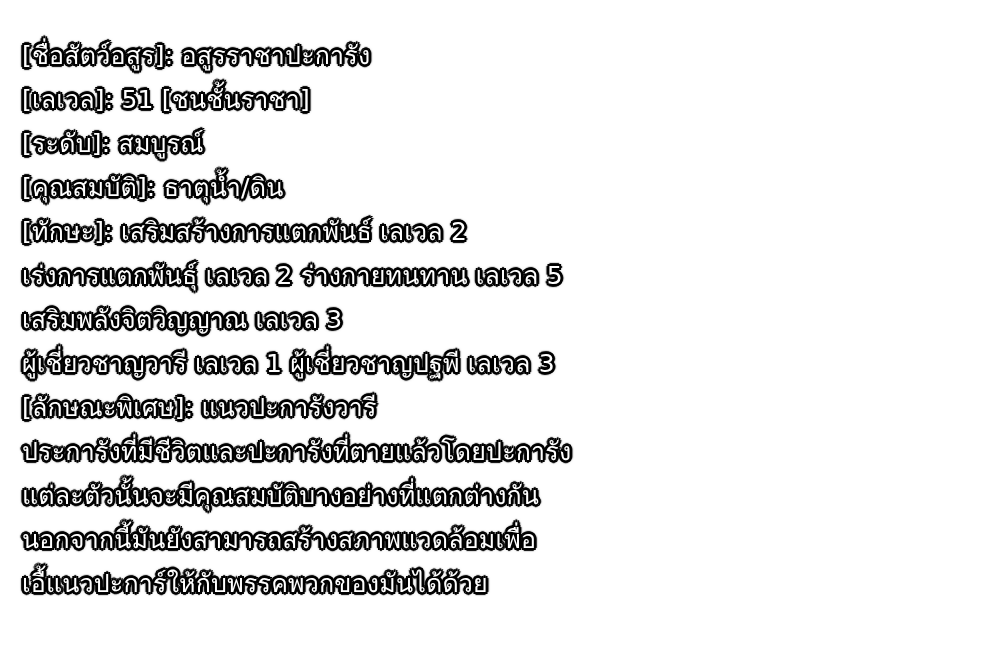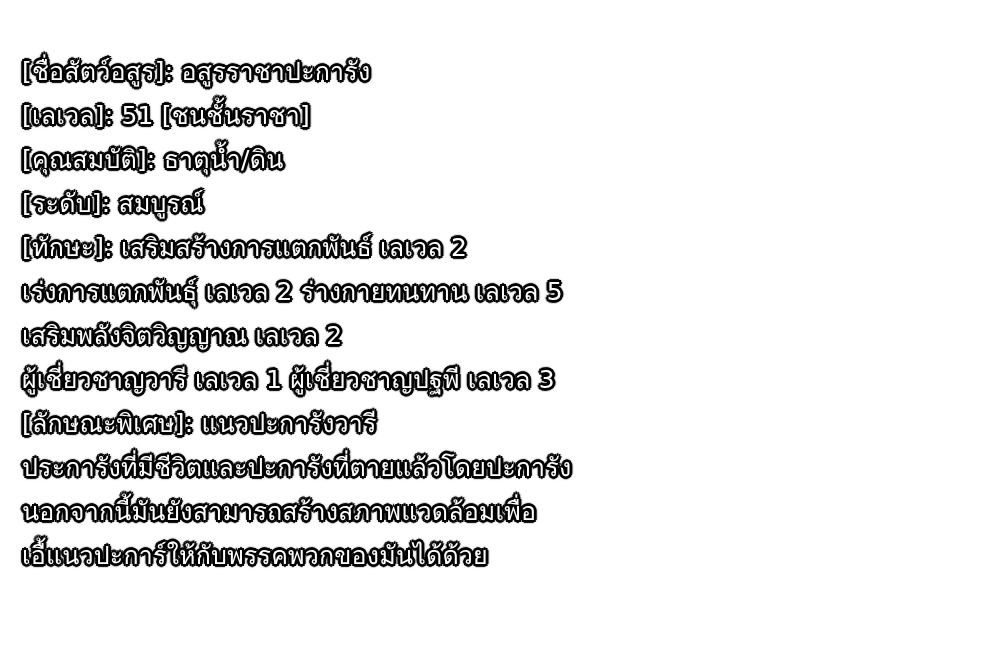--- a/index.html
+++ b/index.html
@@ -14,21 +14,21 @@
     overflow: hidden;
   }
   #stat-panel {
     position: absolute;
     left: 0;
     top: 0;
     width: 896px;
     height: 661px;
     background: #ffffff;
     box-sizing: border-box;
-    padding: 50px 22px 10px 22px;
+    padding: 34px 22px 10px 22px;
   }
   .stat-line {
     color: #ffffff;
     font-size: 25px;
     line-height: 44px;
     white-space: nowrap;
     letter-spacing: 0.2px;
     text-shadow:
       -2px -2px 0 #000, 0 -2px 0 #000, 2px -2px 0 #000,
       -2px  0   0 #000, 2px  0   0 #000,
@@ -37,23 +37,24 @@
        0   -3px 1px #000, 0 3px 1px #000,
        0    0   4px #000;
   }
 </style>
 </head>
 <body>
 
 <div id="stat-panel">
   <div class="stat-line">[ชื่อสัตว์อสูร]: อสูรราชาปะการัง</div>
   <div class="stat-line">[เลเวล]: 51 [ชนชั้นราชา]</div>
+  <div class="stat-line">[ระดับ]: สมบูรณ์</div>
   <div class="stat-line">[คุณสมบัติ]: ธาตุน้ำ/ดิน</div>
-  <div class="stat-line">[ระดับ]: สมบูรณ์</div>
   <div class="stat-line">[ทักษะ]: เสริมสร้างการแตกพันธ์ เลเวล 2</div>
   <div class="stat-line">เร่งการแตกพันธุ์ เลเวล 2 ร่างกายทนทาน เลเวล 5</div>
-  <div class="stat-line">เสริมพลังจิตวิญญาณ เลเวล 2</div>
+  <div class="stat-line">เสริมพลังจิตวิญญาณ เลเวล 3</div>
   <div class="stat-line">ผู้เชี่ยวชาญวารี เลเวล 1 ผู้เชี่ยวชาญปฐพี เลเวล 3</div>
   <div class="stat-line">[ลักษณะพิเศษ]: แนวปะการังวารี</div>
   <div class="stat-line">ประการังที่มีชีวิตและปะการังที่ตายแล้วโดยปะการัง</div>
+  <div class="stat-line">แต่ละตัวนั้นจะมีคุณสมบัติบางอย่างที่แตกต่างกัน</div>
   <div class="stat-line">นอกจากนี้มันยังสามารถสร้างสภาพแวดล้อมเพื่อ</div>
   <div class="stat-line">เอื้แนวปะการ์ให้กับพรรคพวกของมันได้ด้วย</div>
 </div>
 
 </body></html>

